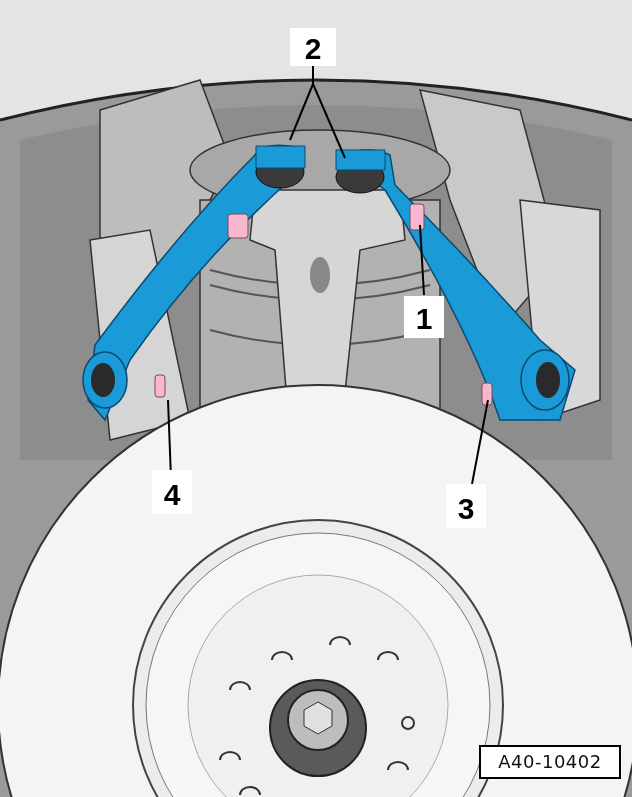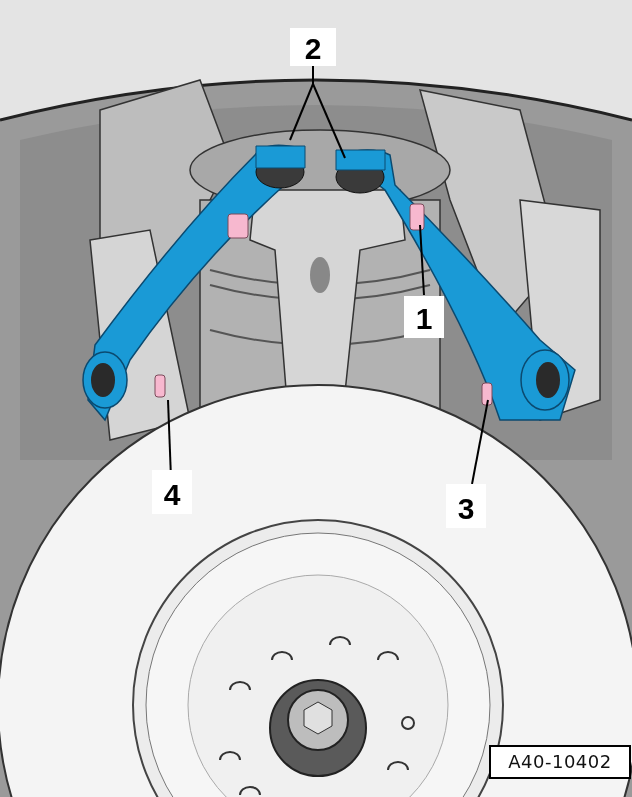--- a/index.html
+++ b/index.html
@@ -1,20 +1,20 @@
 <!DOCTYPE html>
 <html><head>
   <meta charset="utf-8">
   <style>
     html, body { margin: 0; padding: 0; }
     body { width: 632px; height: 797px; position: relative; overflow: hidden; background: #d9d9d9; font-family: "Liberation Sans", sans-serif; }
     #diagram { position: absolute; left: 0; top: 0; width: 632px; height: 797px; }
     .callout { position: absolute; background: #ffffff; color: #000; font-family: "Liberation Sans", sans-serif; font-weight: bold; font-size: 30px; line-height: 1; text-align: center; }
     .callout span { display: block; }
-    .figure-id { position: absolute; left: 489px; top: 745px; width: 142px; height: 34px; background: #fff; border: 2px solid #000; box-sizing: border-box; font-family: "DejaVu Sans", sans-serif; font-size: 18px; line-height: 30px; text-align: center; color: #111; letter-spacing: 0.5px; }
+    .figure-id { position: absolute; left: 479px; top: 745px; width: 142px; height: 34px; background: #fff; border: 2px solid #000; box-sizing: border-box; font-family: "DejaVu Sans", sans-serif; font-size: 18px; line-height: 30px; text-align: center; color: #111; letter-spacing: 0.5px; }
   </style>
 </head>
 <body>
 
 <svg id="diagram" viewBox="0 0 632 797" xmlns="http://www.w3.org/2000/svg">
 
   <rect x="0" y="0" width="632" height="797" fill="#e4e4e4"></rect>
   <path d="M0,120 Q316,40 632,120 L632,797 L0,797 Z" fill="#9a9a9a"></path>
   <path d="M0,120 Q316,40 632,120" fill="none" stroke="#222" stroke-width="3"></path>
   <path d="M20,140 Q316,70 612,140 L612,460 L20,460 Z" fill="#8d8d8d"></path>

